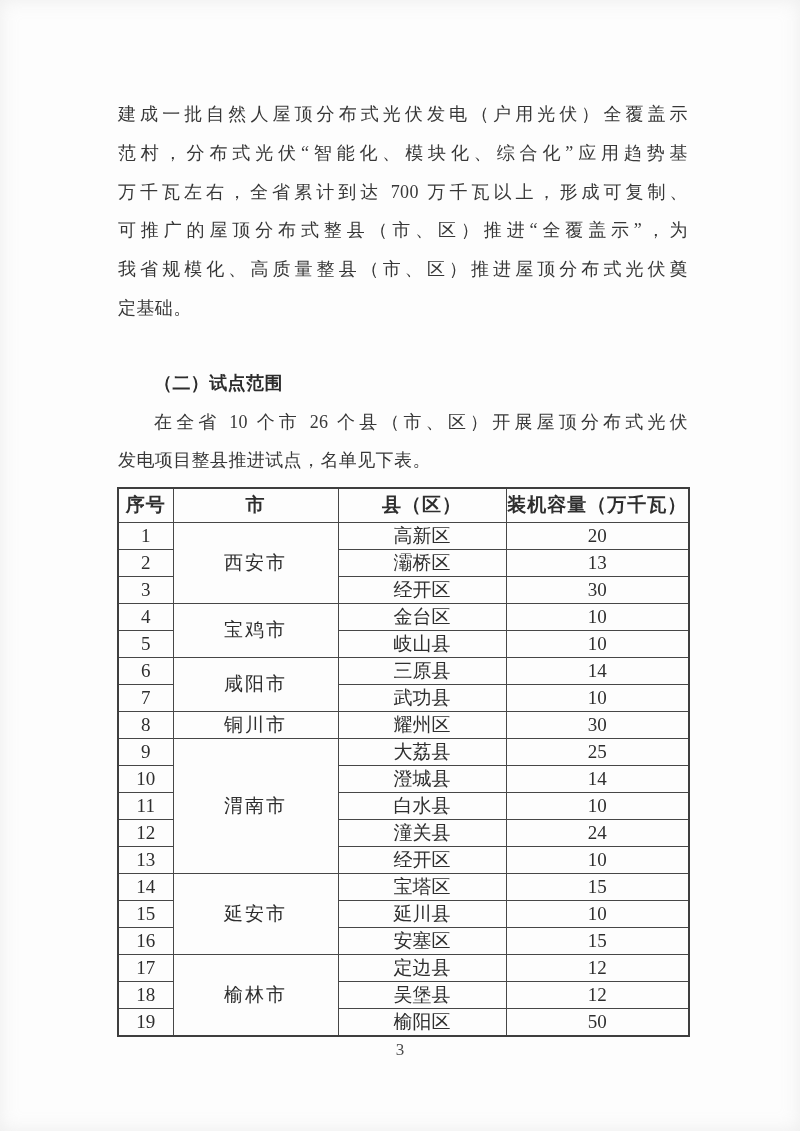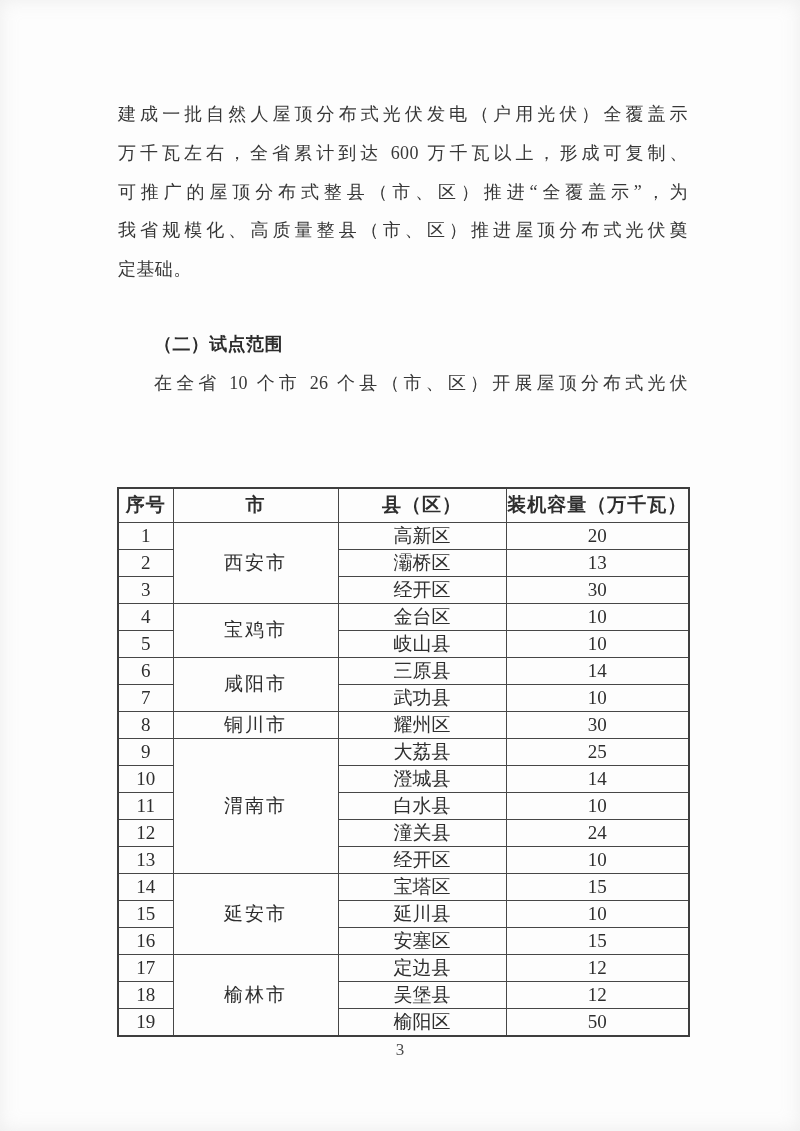--- a/index.html
+++ b/index.html
@@ -70,26 +70,28 @@
     color:#4d4d4d;
   }
 </style>
 </head>
 <body>
 
 <div class="page">
 
   <div class="textblock">
     <div class="line">建成一批自然人屋顶分布式光伏发电（户用光伏）全覆盖示</div>
-    <div class="line">万千瓦左右，全省累计到达 600 万千瓦以上，形成可复制、</div>
+    <div class="line">范村，分布式光伏“智能化、模块化、综合化”应用趋势基</div>
+    <div class="line">万千瓦左右，全省累计到达 700 万千瓦以上，形成可复制、</div>
     <div class="line">可推广的屋顶分布式整县（市、区）推进“全覆盖示”，为</div>
     <div class="line">我省规模化、高质量整县（市、区）推进屋顶分布式光伏奠</div>
     <div class="line align-left">定基础。</div>
     <div class="line heading indent">（二）试点范围</div>
     <div class="line indent">在全省 10 个市 26 个县（市、区）开展屋顶分布式光伏</div>
+    <div class="line align-left">发电项目整县推进试点，名单见下表。</div>
   </div>
 
   <table class="pilot-table">
     <colgroup>
       <col style="width:55px">
       <col style="width:165px">
       <col style="width:168px">
       <col style="width:183px">
     </colgroup>
     <thead>

